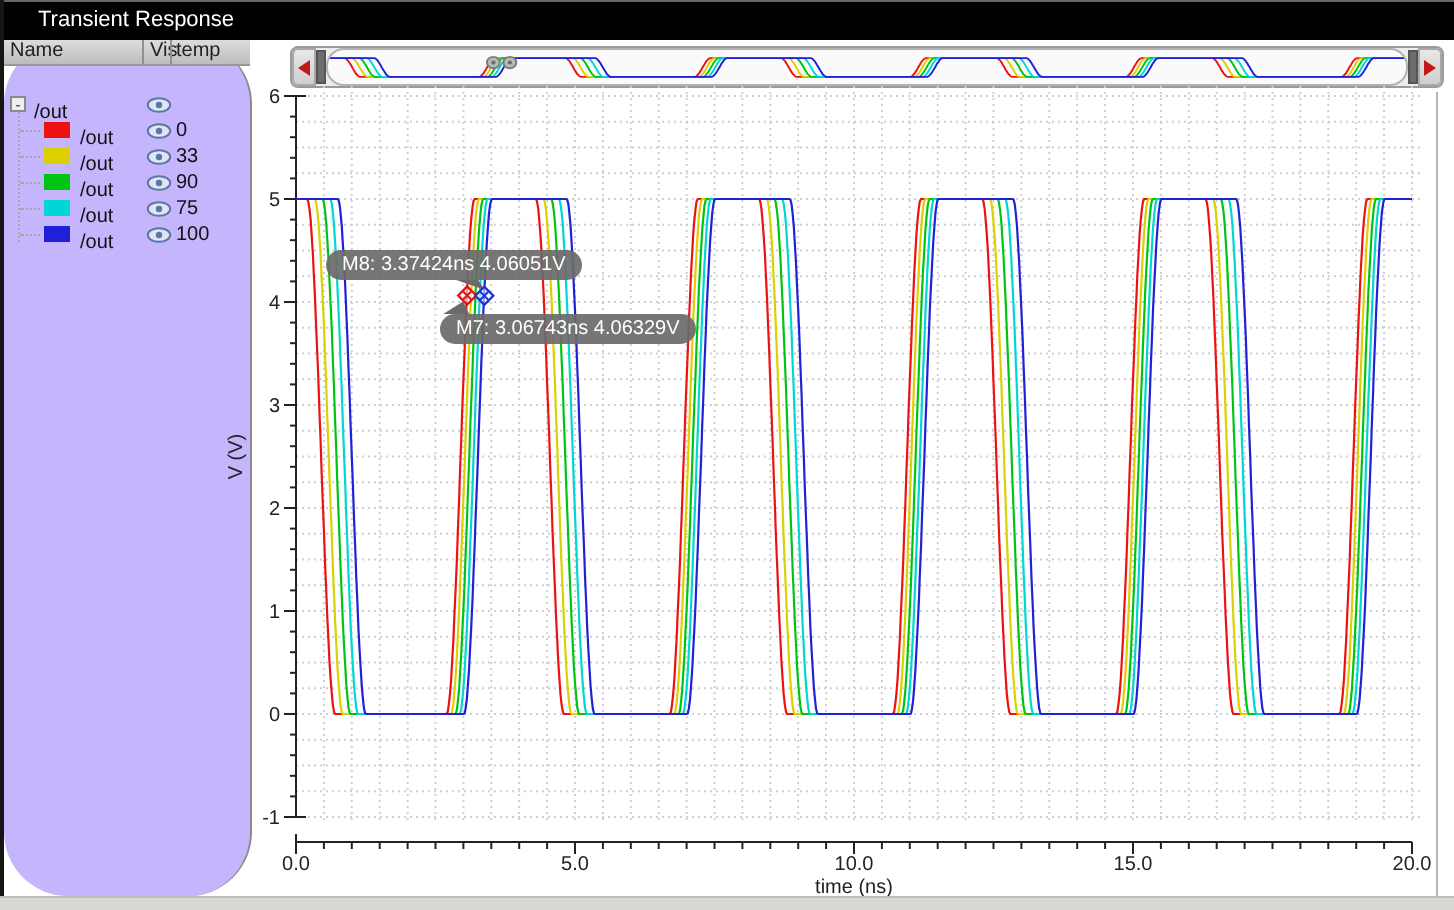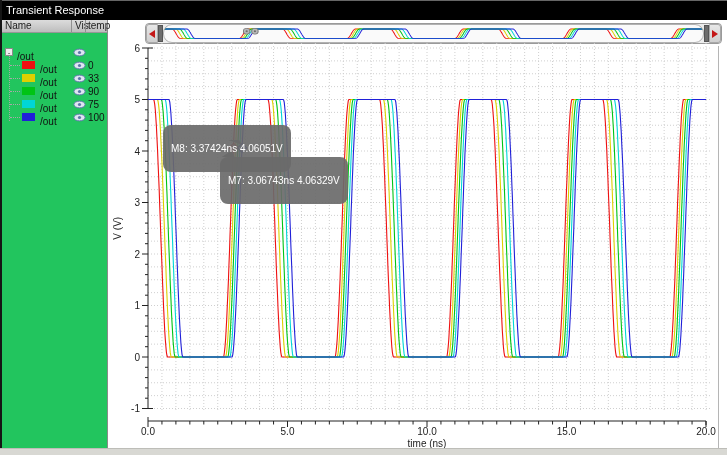--- a/index.html
+++ b/index.html
@@ -1,28 +1,28 @@
 <!DOCTYPE html>
 <html><head>
 <meta charset="utf-8">
 <style>
   html,body{margin:0;padding:0;background:#fff;}
   #window{position:relative;width:727px;height:455px;background:#fff;overflow:hidden;
           font-family:"Liberation Sans",sans-serif;color:#111;}
   
   .titlebar{position:absolute;left:0;top:0;width:727px;height:20px;background:#000;
             border-top:1px solid #666;box-sizing:border-box;}
-  .titlebar span{color:#fff;font-size:11px;line-height:19px;padding-left:6px;display:block;}
+  .titlebar span{color:#fff;font-size:11px;line-height:19px;padding-left:19px;display:block;}
   
   .left-edge{position:absolute;left:0;top:0;width:2px;height:448px;background:#151515;}
   .right-edge{position:absolute;left:718px;top:46px;width:1px;height:402px;background:#b5b5b5;}
   .bottom-strip{position:absolute;left:0;top:448px;width:727px;height:7px;background:#d8d8d3;border-top:1px solid #bdbdb8;box-sizing:border-box;}
   
-  .left-panel{position:absolute;left:2px;top:20px;width:106px;height:428px;background:#22c55e;
-              border-right:1px solid #8a8a8a;box-sizing:border-box;}
+  .left-panel{position:absolute;left:2px;top:20px;width:124px;height:428px;background:#c4b5fd;
+              border-right:1px solid #8a8a8a;box-sizing:border-box;border-radius:32px;}
   .tree-header{position:absolute;left:0;top:0;width:100%;height:13px;
                background:linear-gradient(#dcdcdc,#bdbdbd);border-bottom:1px solid #979797;
                font-size:10px;color:#222;box-sizing:border-box;}
   .tree-header span{position:absolute;top:0;line-height:12px;}
   .hdr-name{left:3px;}
   .hdr-vis{left:69px;border-left:1px solid #909090;padding-left:3px;}
   .hdr-temp{left:83px;border-left:1px solid #909090;padding-left:2px;text-align:right;}
   .tree-row{position:absolute;left:0;width:100%;height:13px;font-size:10px;}
   .tree-row .tlabel{position:absolute;top:4px;line-height:13px;color:#111;}
   .expander{position:absolute;left:3px;top:2px;width:8px;height:8px;border:1px solid #8a8a8a;
@@ -42,21 +42,21 @@
   .arr-left{width:0;height:0;border-top:4px solid transparent;border-bottom:4px solid transparent;
             border-right:6px solid #c41717;}
   .arr-right{width:0;height:0;border-top:4px solid transparent;border-bottom:4px solid transparent;
              border-left:6px solid #c41717;}
   .grip{width:5px;margin:1px 0;background:#6d6d6d;border:1px solid #555;box-sizing:border-box;}
   .channel{flex:1;background:#fafafa;border:1px solid #b2b2b2;border-radius:9px;overflow:hidden;box-sizing:border-box;}
   .channel svg{display:block;width:100%;height:100%;}
   
   #plot-svg{position:absolute;left:112px;top:20px;width:615px;height:428px;}
   
-  .tooltip{position:absolute;height:15px;line-height:15px;padding:16px 8px;border-radius:8px;
+  .tooltip{position:absolute;height:15px;line-height:15px;padding:0 8px;border-radius:8px;
            background:rgba(106,106,106,0.92);color:#fff;font-size:10px;white-space:nowrap;z-index:6;}
   .tooltip.m8{left:163px;top:125px;}
   .tooltip.m7{left:172px;top:157px;margin-left:48px;}
 </style>
 </head>
 <body>
 
 <div id="window">
 
   <div class="titlebar">

